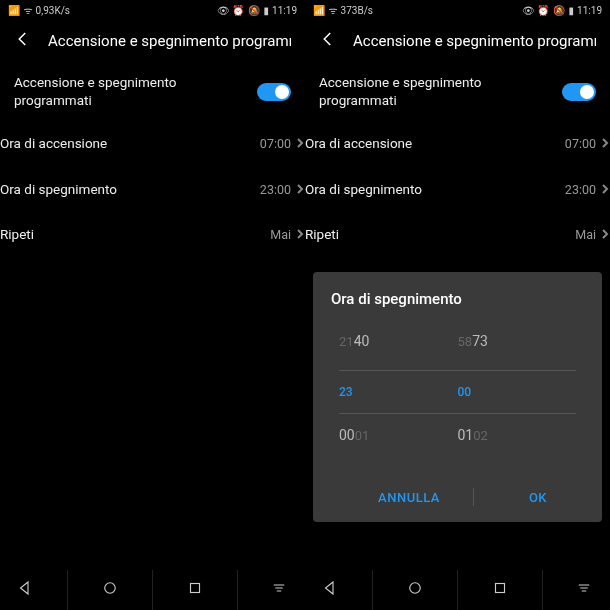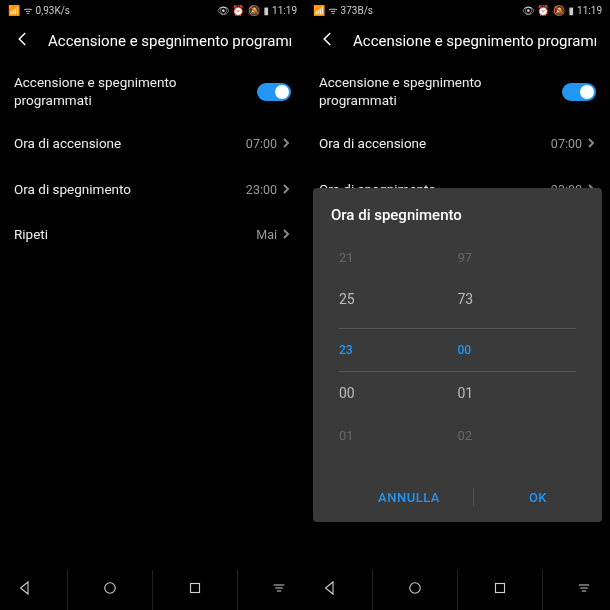--- a/index.html
+++ b/index.html
@@ -4,36 +4,36 @@
 <style>
   * { margin: 0; padding: 0; box-sizing: border-box; font-family: -apple-system, BlinkMacSystemFont, "Segoe UI", Roboto, sans-serif; }
   body { background: #fff; width: 610px; height: 610px; display: flex; }
   .phone { width: 305px; height: 610px; background: #000; color: #fff; position: relative; display: flex; flex-direction: column; }
   .status-bar { height: 20px; display: flex; align-items: center; justify-content: space-between; padding: 0 8px; font-size: 10px; color: #ccc; }
   .status-left, .status-right { display: flex; align-items: center; gap: 3px; }
   .titlebar { height: 42px; display: flex; align-items: center; padding: 0 14px; gap: 16px; }
   .back-arrow svg { width: 18px; height: 18px; stroke: #fff; }
   .titlebar-text { font-size: 15px; font-weight: 400; white-space: nowrap; overflow: hidden; }
   .content { flex: 1; position: relative; }
-  .row { display: flex; align-items: center; justify-content: space-between; padding: 14px 14px; }
+  .row { display: flex; align-items: center; justify-content: space-between; padding: 14px 0; }
   .row.two-line { padding: 12px 14px; }
   .row-label { font-size: 13.5px; color: #eee; line-height: 1.3; }
   .row-value { font-size: 12.5px; color: #999; display: flex; align-items: flex-start; gap: 4px; }
   .chevron svg { width: 10px; height: 10px; stroke: #888; stroke-width: 2; fill: none; }
   .toggle { width: 34px; height: 18px; background: #2196f3; border-radius: 9px; position: relative; }
   .toggle::after { content: ""; position: absolute; right: 2px; top: 2px; width: 14px; height: 14px; background: #fff; border-radius: 50%; }
   .navbar { height: 40px; display: flex; align-items: center; justify-content: space-around; }
   .navbar svg { width: 18px; height: 18px; stroke: #ccc; stroke-width: 1.5; fill: none; }
   .nav-sep { width: 1px; height: 40px; background: #222; }
   
   .dialog-backdrop { position: absolute; inset: 0; pointer-events: none; }
   .dialog { position: absolute; left: 8px; right: 8px; bottom: 48px; background: #3a3a3a; border-radius: 4px; padding: 0; color: #eee; }
   .dialog-title { font-size: 15px; font-weight: 500; padding: 18px 18px 8px; color: #fff; }
   .picker { display: flex; padding: 4px 26px 8px; }
-  .col { flex: 1; display: flex; flex-direction: column; align-items: flex-start; }
+  .col { flex: 1; display: flex; align-items: flex-end; }
   .pick-row { height: 42px; display: flex; align-items: center; font-size: 14px; color: #bbb; }
   .pick-row.faded { color: #666; font-size: 13px; }
   .pick-row.sel { color: #2196f3; font-size: 12px; font-weight: 500; }
   .pick-div { height: 1px; background: #555; margin: 0 26px; }
   .dialog-buttons { display: flex; height: 50px; align-items: center; border-top: 0; margin-top: 8px; margin-left: 32px; }
   .dbtn { flex: 1; text-align: center; font-size: 13px; font-weight: 500; color: #2196f3; letter-spacing: 0.5px; }
   .dbtn-sep { width: 1px; height: 18px; background: #555; }
 </style>
 </head>
 <body>
@@ -175,24 +175,24 @@
             </svg></span>
       </span>
     </div>
 
     <div class="dialog-backdrop">
       <div class="dialog">
         <div class="dialog-title">Ora di spegnimento</div>
         <div class="picker">
           <div class="col">
             <div class="pick-row faded">21</div>
-            <div class="pick-row">25</div>
-          </div>
-          <div class="col">
-            <div class="pick-row faded">97</div>
+            <div class="pick-row">40</div>
+          </div>
+          <div class="col">
+            <div class="pick-row faded">58</div>
             <div class="pick-row">73</div>
           </div>
         </div>
         <div class="pick-div"></div>
         <div class="picker" style="padding-top:0;padding-bottom:0">
           <div class="col">
               <div class="pick-row sel">23</div>
             </div>
           <div class="col">
               <div class="pick-row sel">00</div>

